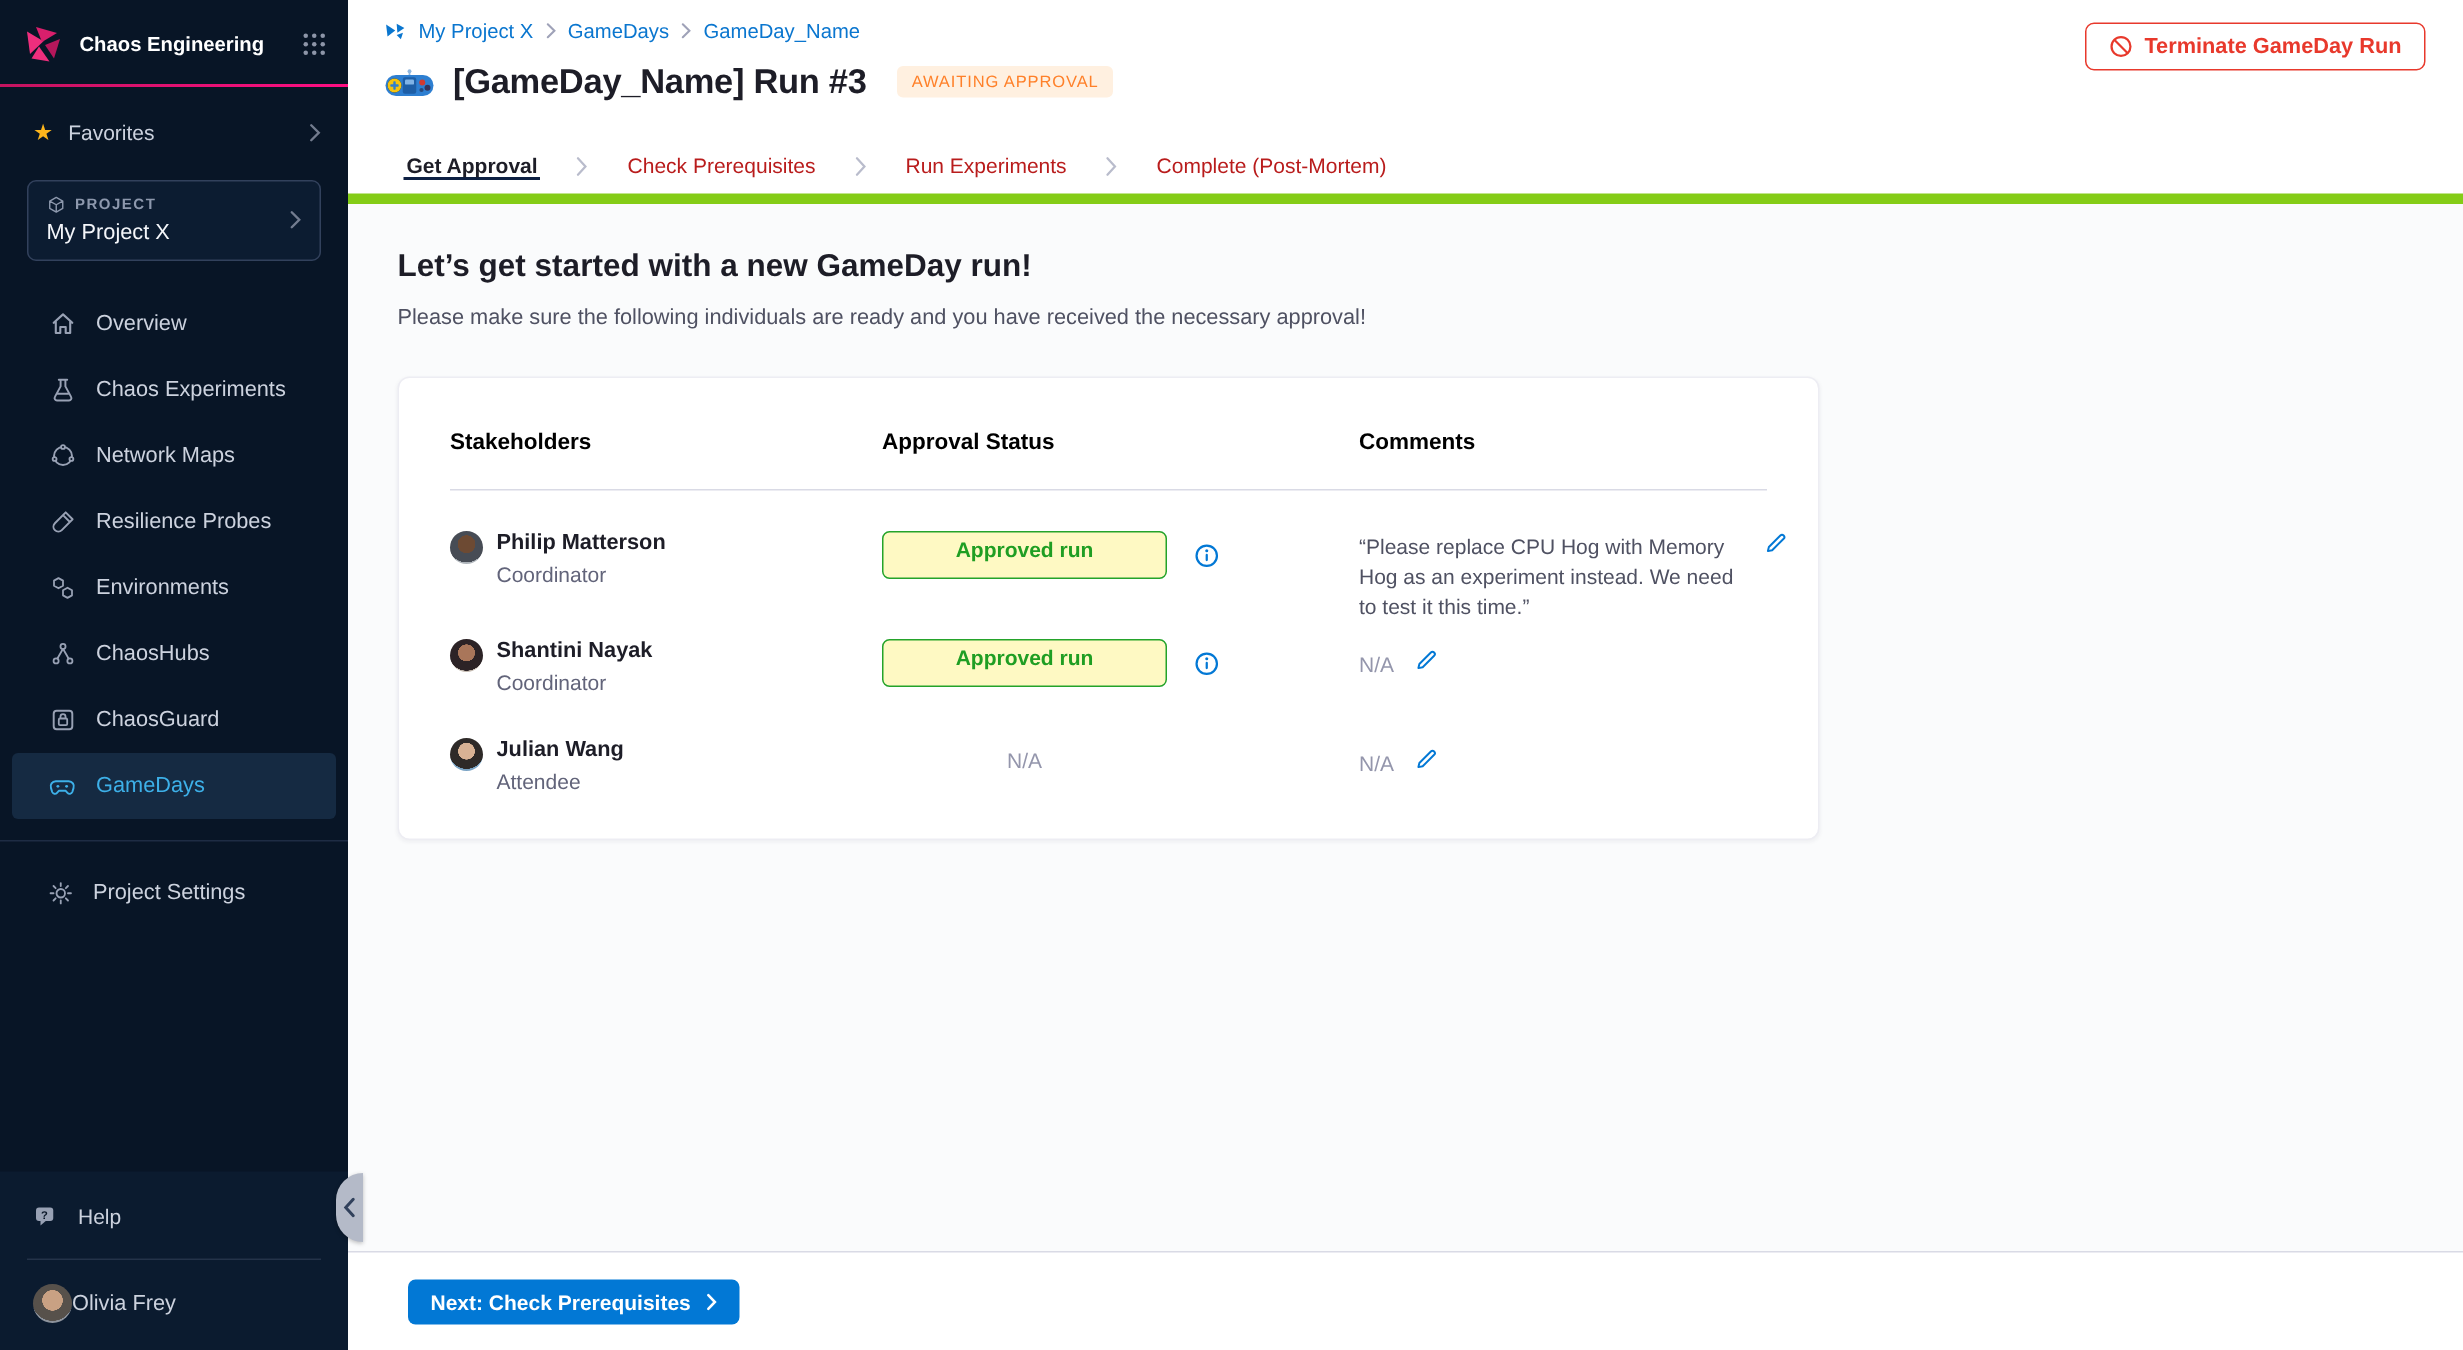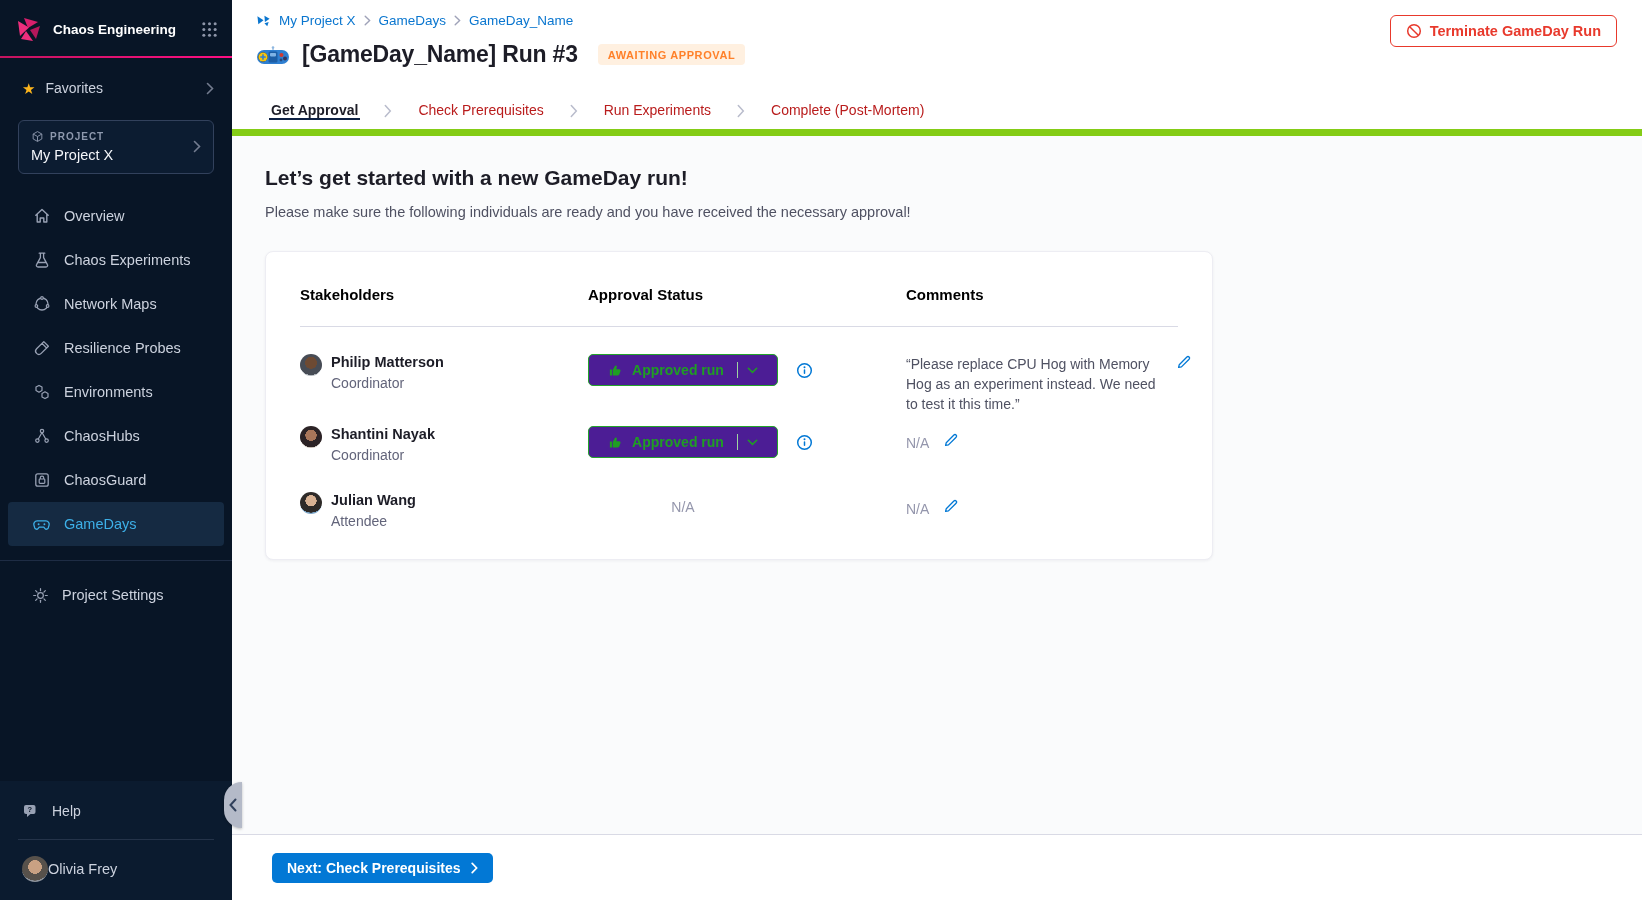--- a/index.html
+++ b/index.html
@@ -38,21 +38,21 @@
   .user-name { color:#ccd2de; font-size:14.5px; }
   .collapse-handle { position:absolute; left:224px; top:782px; width:18px; height:46px; background:#b4bac8; border-radius:24px 0 0 24px; z-index:5; display:flex; align-items:center; justify-content:center; cursor:pointer; box-shadow:0 1px 3px rgba(0,0,0,.25); }
 
   
   .main { flex:1; display:flex; flex-direction:column; height:900px; background:#fafbfc; }
   .page-header { background:#fff; padding:13px 24px 0 24px; position:relative; height:92px; }
   .breadcrumb { display:flex; align-items:center; gap:8px; font-size:13.5px; }
   .crumb { color:#0a76cf; cursor:pointer; }
   .title-row { display:flex; align-items:center; gap:12px; margin-top:13px; }
   .page-title { font-size:23px; font-weight:bold; color:#1d1d27; letter-spacing:-0.2px; }
-  .status-badge { margin-left:8px; background:#fff0e0; color:#ff8029; font-size:11px; font-weight:bold; letter-spacing:.6px; padding:5px 10px 4px 10px; border-radius:4px; }
+  .status-badge { margin-left:8px; background:#fff0e0; color:#ff8029; font-size:11px; font-weight:normal; letter-spacing:.6px; padding:5px 10px 4px 10px; border-radius:4px; }
   .terminate-btn { position:absolute; right:25px; top:15px; display:flex; align-items:center; gap:8px; border:1px solid #e8392c; color:#e8392c; background:#fff; font-weight:bold; font-size:14.5px; padding:7px 15px; border-radius:6px; cursor:pointer; font-family:inherit; }
 
   .steps-bar { background:#fff; border-bottom:7px solid #84cc16; display:flex; align-items:center; height:44px; padding-left:37px; gap:0; }
   .step { display:flex; align-items:center; font-size:14px; color:#b91c1c; padding:0 2px; border-bottom:2px solid transparent; cursor:pointer; }
   .step.active { color:#1d1d27; font-weight:bold; border-bottom-color:#0d2043; }
   .step-sep { display:flex; align-items:center; padding:0 24px; }
 
   .content { flex:1; padding:30px 0 0 33px; }
   .content-heading { font-size:21px; font-weight:bold; color:#1d1d27; }
   .content-sub { margin-top:14px; font-size:14.5px; color:#4f5162; }
@@ -64,21 +64,21 @@
   .r1 { padding-top:27px; min-height:86px; }
   .r2 { padding-top:12px; min-height:64px; }
   .r3 { padding:14px 0 30px 0; }
   .stake { display:flex; gap:9px; align-items:flex-start; }
   .av-philip  { width:22px; height:22px; background:radial-gradient(circle at 50% 40%, #6d4a33 0 34%, #474c55 35% 70%, #aeb4ba 71%); }
   .av-shantini{ width:22px; height:22px; background:radial-gradient(circle at 50% 42%, #a9765a 0 33%, #2c2326 34% 70%, #c2b8ae 71%); }
   .av-julian  { width:22px; height:22px; background:radial-gradient(circle at 50% 40%, #d8b294 0 32%, #2e2a28 33% 68%, #7aa3c4 69%); }
   .stake-name { font-size:14.5px; font-weight:bold; color:#1d1d27; }
   .stake-role { font-size:14px; color:#62647a; margin-top:5px; }
   .status-cell { display:flex; align-items:center; gap:18px; }
-  .approve-btn { width:190px; height:32px; border:1px solid #24a32a; background:#4c1d95; border-radius:5px; display:flex; align-items:center; justify-content:center; gap:9px; cursor:pointer; font-family:inherit; }
+  .approve-btn { width:190px; height:32px; border:1px solid #24a32a; background:#fef9c3; border-radius:5px; display:flex; align-items:center; justify-content:center; gap:9px; cursor:pointer; font-family:inherit;flex-direction:column; }
   .approve-label { color:#1f9e23; font-size:14px; font-weight:bold; }
   .approve-sep { width:1px; height:16px; background:#9ed4a0; margin-left:4px; }
   .na { color:#9496ac; font-size:14px; }
   .status-na { width:190px; text-align:center; padding-top:7px; }
   .comment-cell { display:flex; gap:16px; align-items:flex-start; }
   .comment-text { width:252px; font-size:14px; line-height:20px; color:#4f5162; }
   .edit-btn { background:none; border:none; cursor:pointer; padding:2px; margin-top:-2px; }
   .cna { display:flex; align-items:center; gap:12px; padding-top:6px; }
 
   .footer { height:66px; background:#fff; border-top:1px solid #d9dae5; display:flex; align-items:center; padding-left:40px; }

